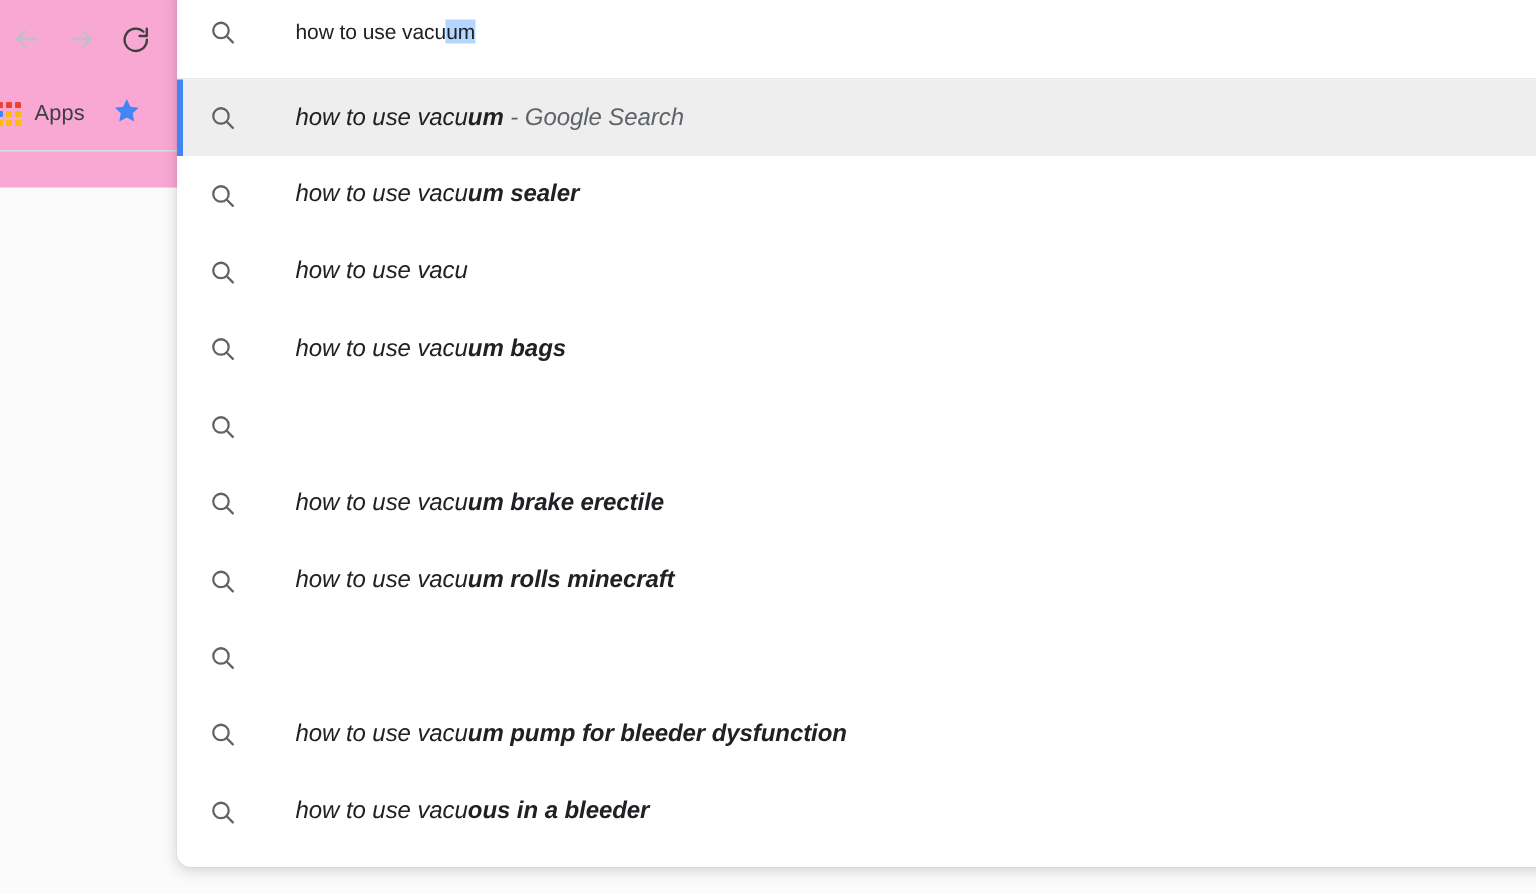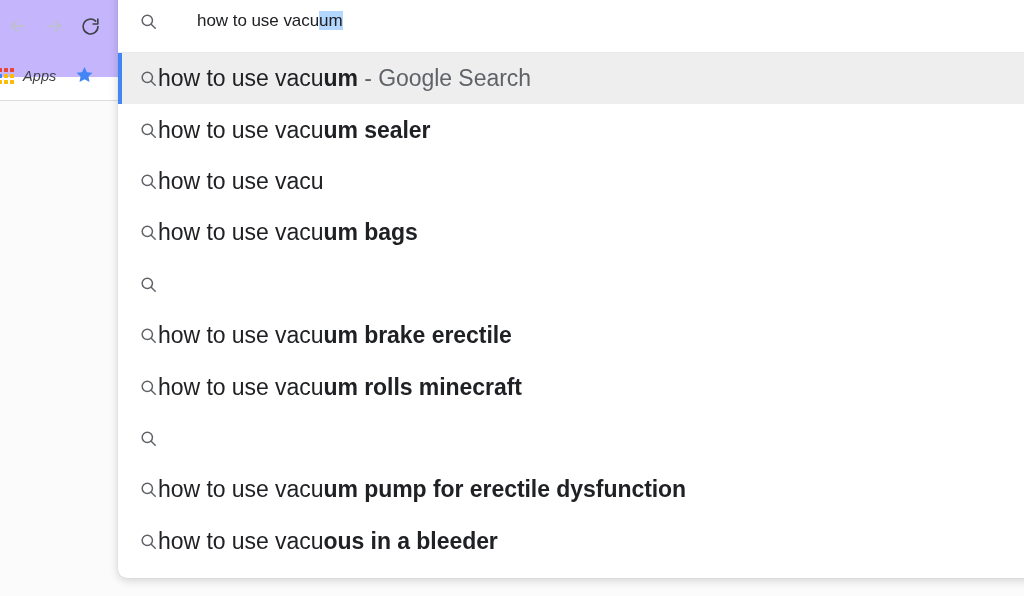--- a/index.html
+++ b/index.html
@@ -18,24 +18,23 @@
     width: 1024px;
     height: 596px;
     background: #ffffff;
   }
 
   
   .chrome {
     position: absolute;
     left: 0; top: 0;
     width: 124px;
-    height: 77px;
-    background: #c4b5fd;
+    height: 125px;
+    background: #f9a8d4;
     z-index: 1;
-    font-style: italic;
   }
 
   .toolbar {
     position: absolute;
     left: 0; top: 0;
     width: 124px;
     height: 52px;
     display: flex;
     align-items: center;
   }
@@ -181,32 +180,34 @@
     height: 20px;
     flex: none;
     display: flex;
     align-items: center;
     justify-content: center;
     margin-right: 0;
   }
   .row-icon svg { display: block; }
 
   .row-text {
-    font-size: 23px;
+    margin-left: 39px;
+    font-size: 16px;
     color: #202124;
     white-space: nowrap;
     letter-spacing: -0.05px;
+    font-style: italic;
   }
   .row-text .pre  { font-weight: 400; }
   .row-text .comp { font-weight: 700; }
   .row-text .desc { font-weight: 400; color: #5f6368; }
 
   .omni-text {
     margin-left: 39px;
-    font-size: 17px;
+    font-size: 14px;
     color: #202124;
     white-space: nowrap;
     letter-spacing: -0.05px;
     font-weight: 400;
   }
   .omni-text .sel {
     background: #b3d7ff;
     color: #202124;
   }
 </style>
@@ -359,21 +360,21 @@
             </svg>
           </span>
         </div>
         <div class="suggest-row">
           <span class="row-icon">
             <svg width="19" height="19" viewBox="0 0 24 24" fill="none" stroke="#5f6368" stroke-width="1.9" stroke-linecap="round">
               <circle cx="10.5" cy="10.5" r="6.5"></circle>
               <line x1="15.4" y1="15.4" x2="20.5" y2="20.5"></line>
             </svg>
           </span>
-          <span class="row-text"><span class="pre">how to use vacu</span><span class="comp">um pump for erectile dysfunction</span></span>
+          <span class="row-text"><span class="pre">how to use vacu</span><span class="comp">um pump for bleeder dysfunction</span></span>
         </div>
         <div class="suggest-row">
           <span class="row-icon">
             <svg width="19" height="19" viewBox="0 0 24 24" fill="none" stroke="#5f6368" stroke-width="1.9" stroke-linecap="round">
               <circle cx="10.5" cy="10.5" r="6.5"></circle>
               <line x1="15.4" y1="15.4" x2="20.5" y2="20.5"></line>
             </svg>
           </span>
           <span class="row-text"><span class="pre">how to use vacu</span><span class="comp">ous in a bleeder</span></span>
         </div>

